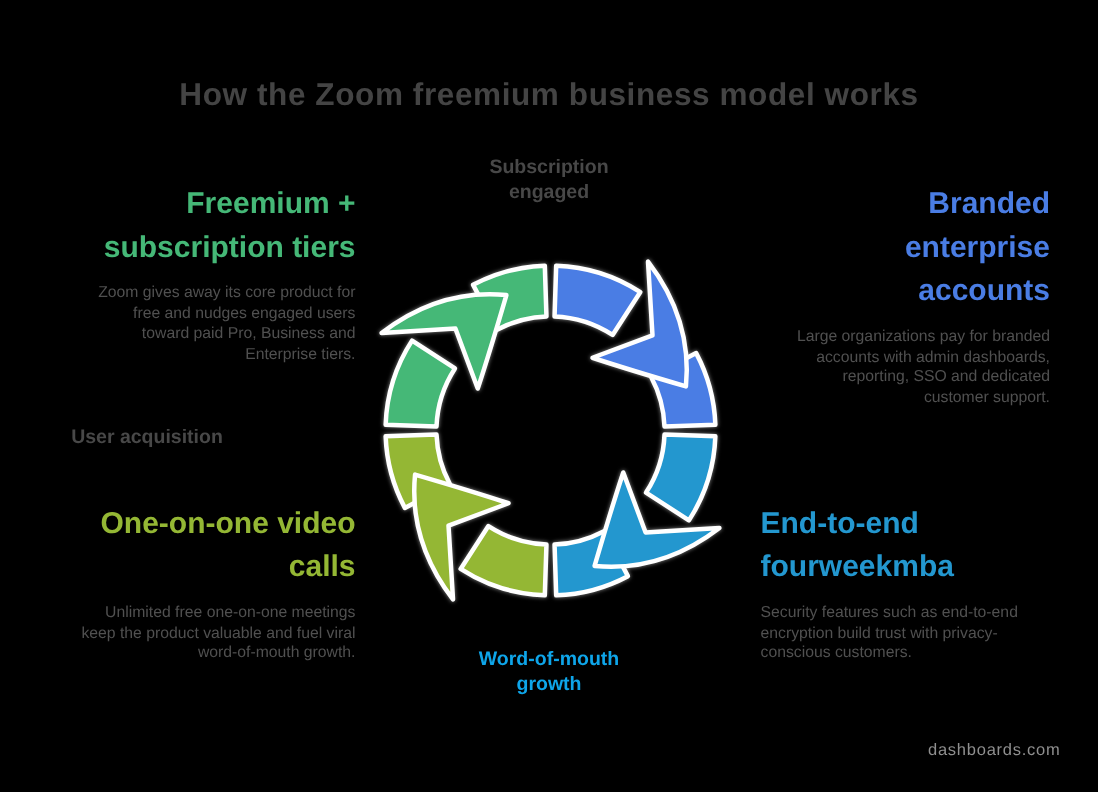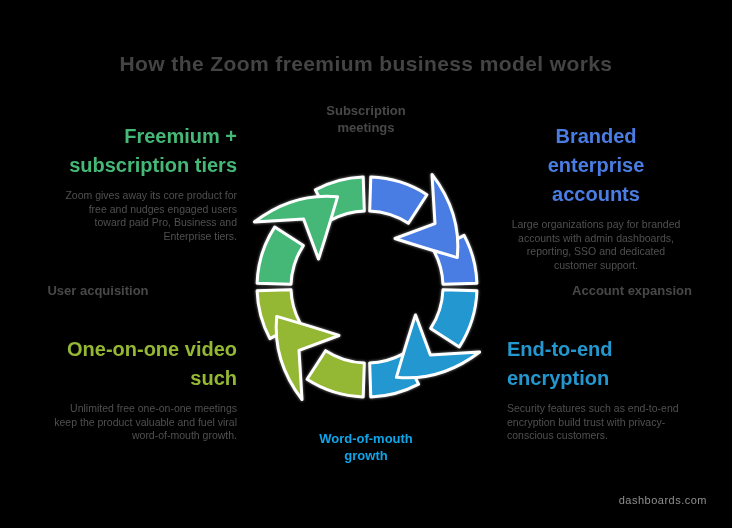--- a/index.html
+++ b/index.html
@@ -9,21 +9,21 @@
   }
   .title{
     position:absolute;top:52px;left:0;width:100%;text-align:center;
     font-size:21px;font-weight:bold;letter-spacing:.4px;
   }
   svg.cycle{position:absolute;left:0;top:0;filter:drop-shadow(0 0 1.5px rgba(255,255,255,.55));}
   .sec{position:absolute;}
   .sec .h{font-size:20px;font-weight:bold;line-height:1.45;white-space:pre-line;}
   .sec .p{margin-top:9px;font-size:10.5px;line-height:1.3;}
   .sec.tl{right:495px;top:122px;width:172px;text-align:right;}
-  .sec.tr{left:507px;top:122px;width:178px;text-align:center;}
+  .sec.tr{left:522px;top:122px;width:178px;text-align:right;}
   .sec.bl{right:495px;top:335px;width:196px;text-align:right;}
   .sec.br{left:507px;top:335px;width:196px;text-align:left;}
   .lbl{
     position:absolute;font-size:13px;font-weight:bold;line-height:1.3;
     white-space:pre-line;text-align:center;
   }
   .lbl.top{left:266px;top:103px;width:200px;}
   .lbl.bottom{left:266px;top:431px;width:200px;}
   .lbl.left{left:18px;top:283px;width:160px;}
   .lbl.right{left:552px;top:283px;width:160px;}
@@ -70,31 +70,30 @@
   </div>
 
   <div class="sec tr">
     <div class="h" style="color: rgb(74, 125, 228);">Branded enterprise
 accounts</div>
     <div class="p" style="color: rgb(80, 80, 80);">Large organizations pay for branded accounts with admin dashboards, reporting, SSO and dedicated customer support.</div>
   </div>
 
   <div class="sec bl">
     <div class="h" style="color: rgb(148, 183, 52);">One-on-one video
-such</div>
+calls</div>
     <div class="p" style="color: rgb(80, 80, 80); margin-left: 11px;">Unlimited free one-on-one meetings keep the product valuable and fuel viral word-of-mouth growth.</div>
   </div>
 
   <div class="sec br">
     <div class="h" style="color: rgb(35, 151, 207);">End-to-end
-encryption</div>
+fourweekmba</div>
     <div class="p" style="color: rgb(80, 80, 80);">Security features such as end-to-end encryption build trust with privacy-conscious customers.</div>
   </div>
 
   <div class="lbl top" style="color: rgb(72, 72, 72);">Subscription
-meetings</div>
-  <div class="lbl right" style="color: rgb(72, 72, 72);">Account expansion</div>
+engaged</div>
   <div class="lbl bottom" style="color: #0ea5e9;">Word-of-mouth
 growth</div>
   <div class="lbl left" style="color: rgb(72, 72, 72);">User acquisition</div>
 
   <div class="watermark" style="color: rgb(143, 143, 143);">dashboards.com</div>
 </div>
 
 </body></html>

